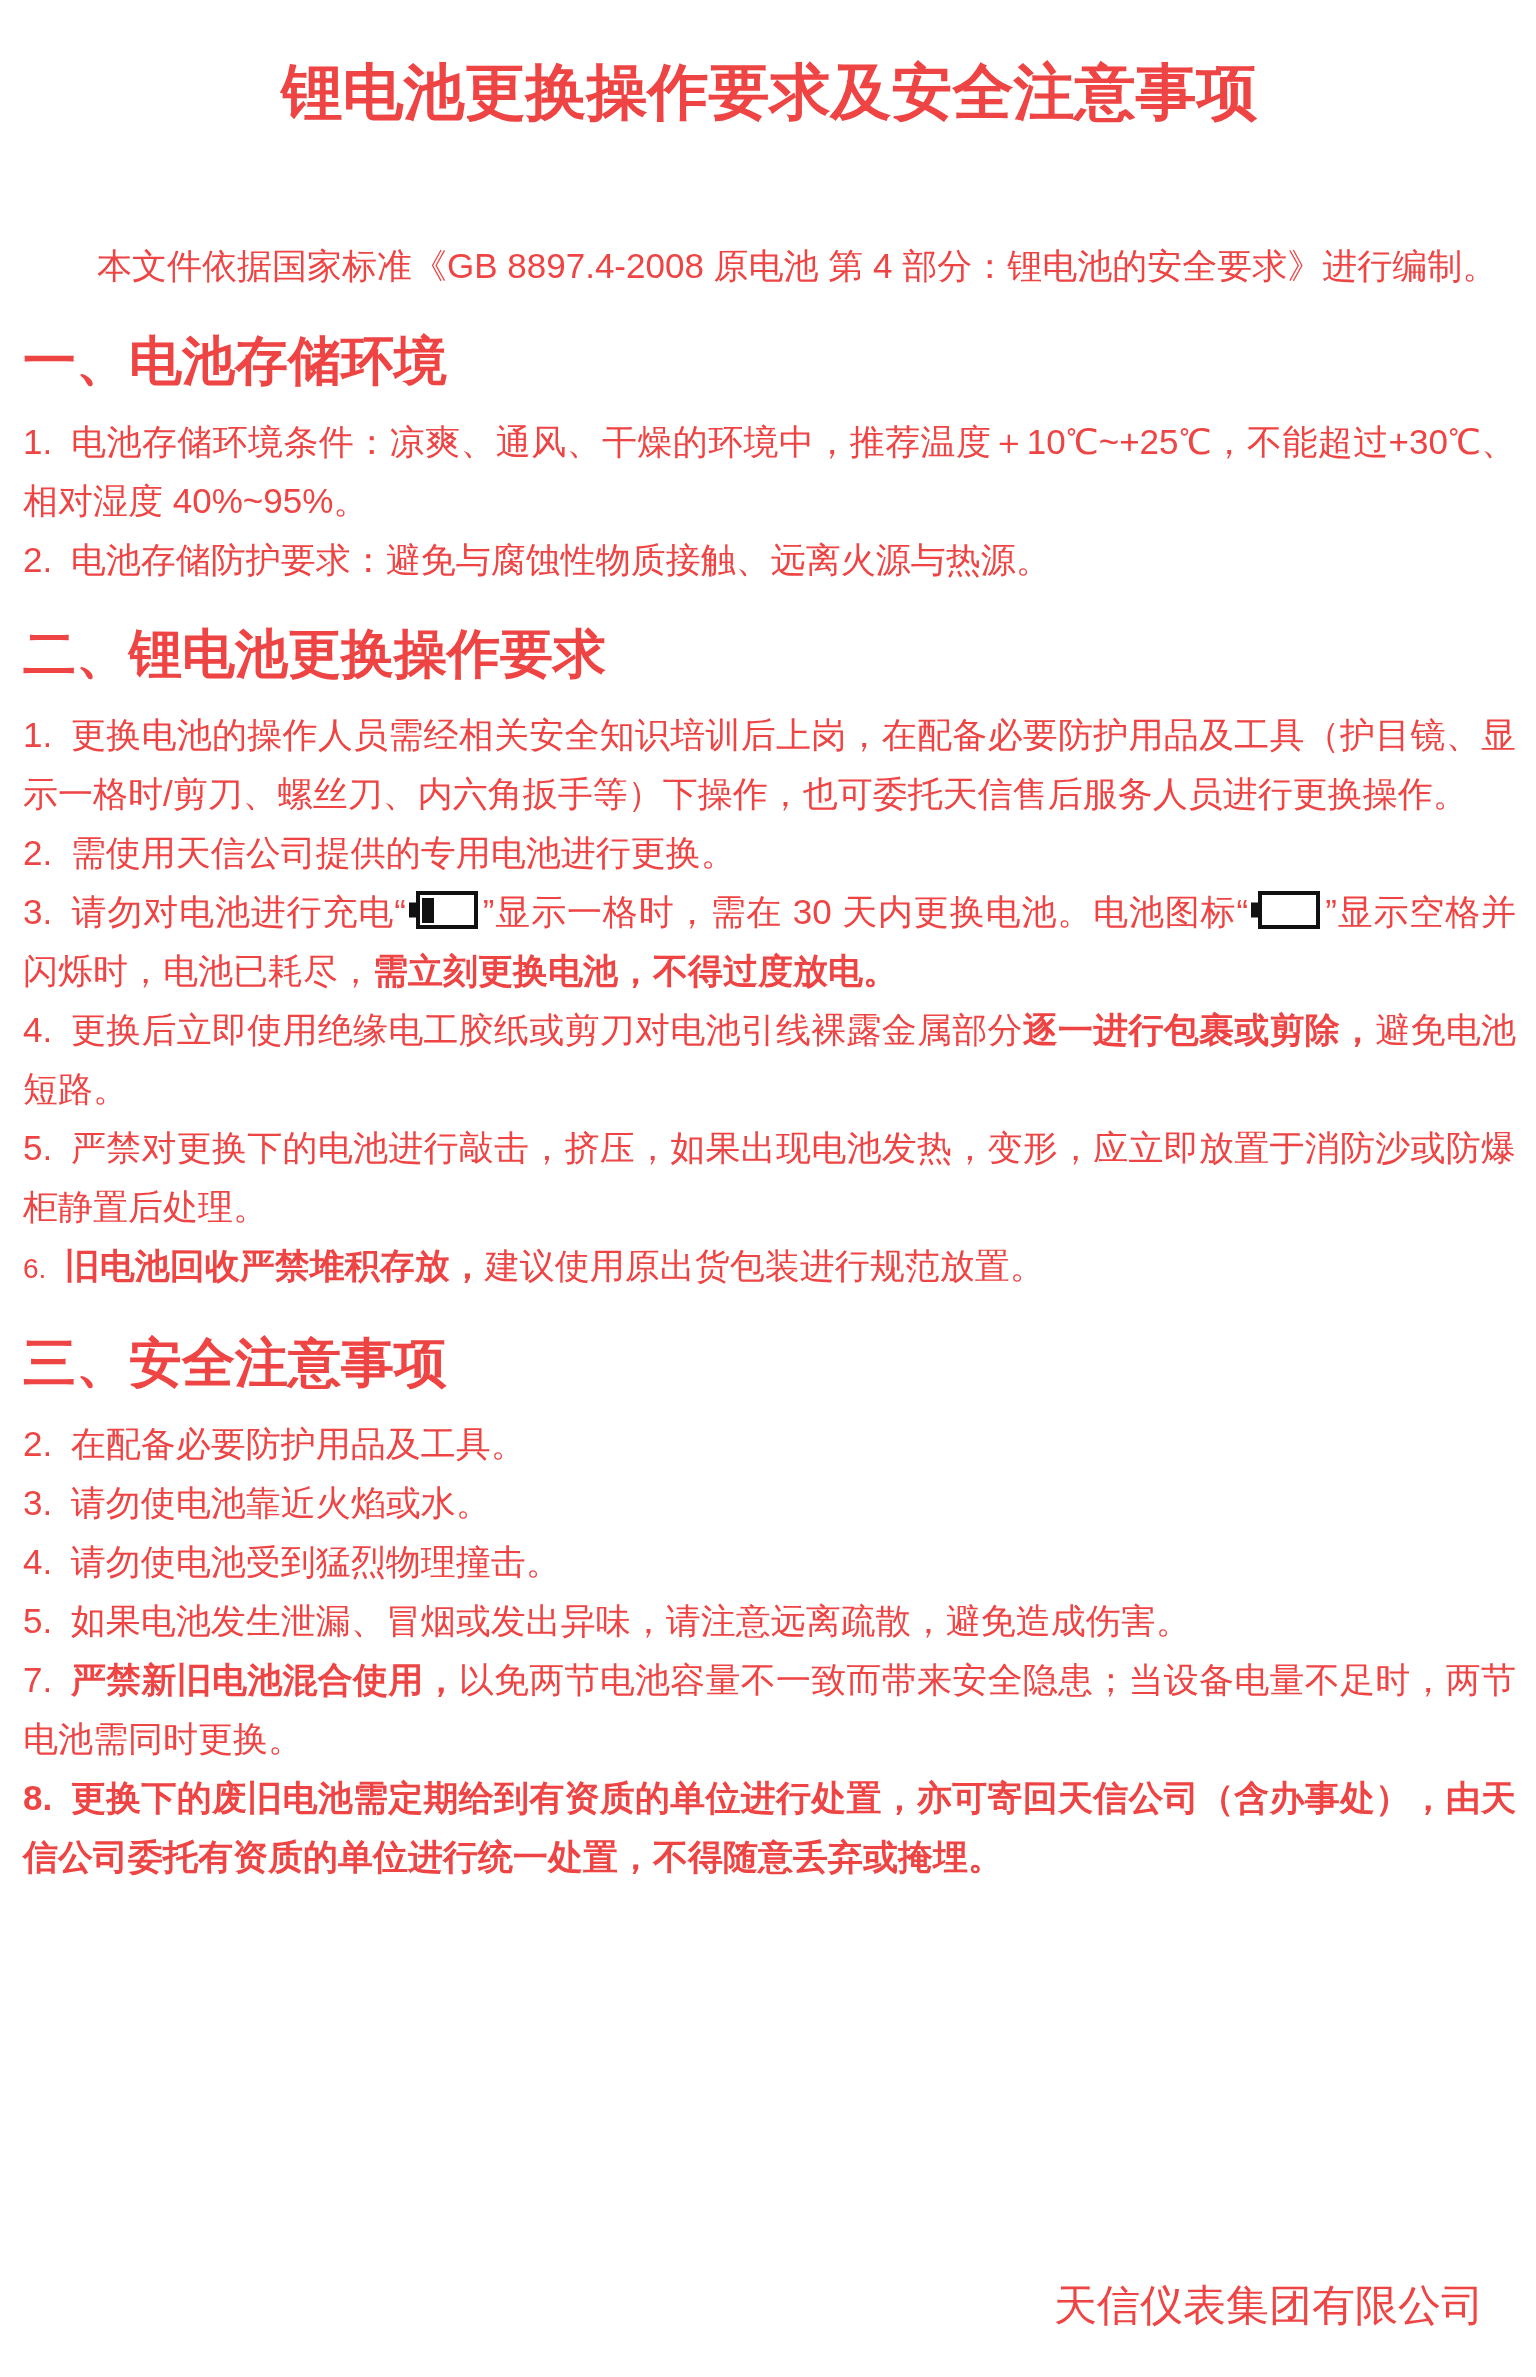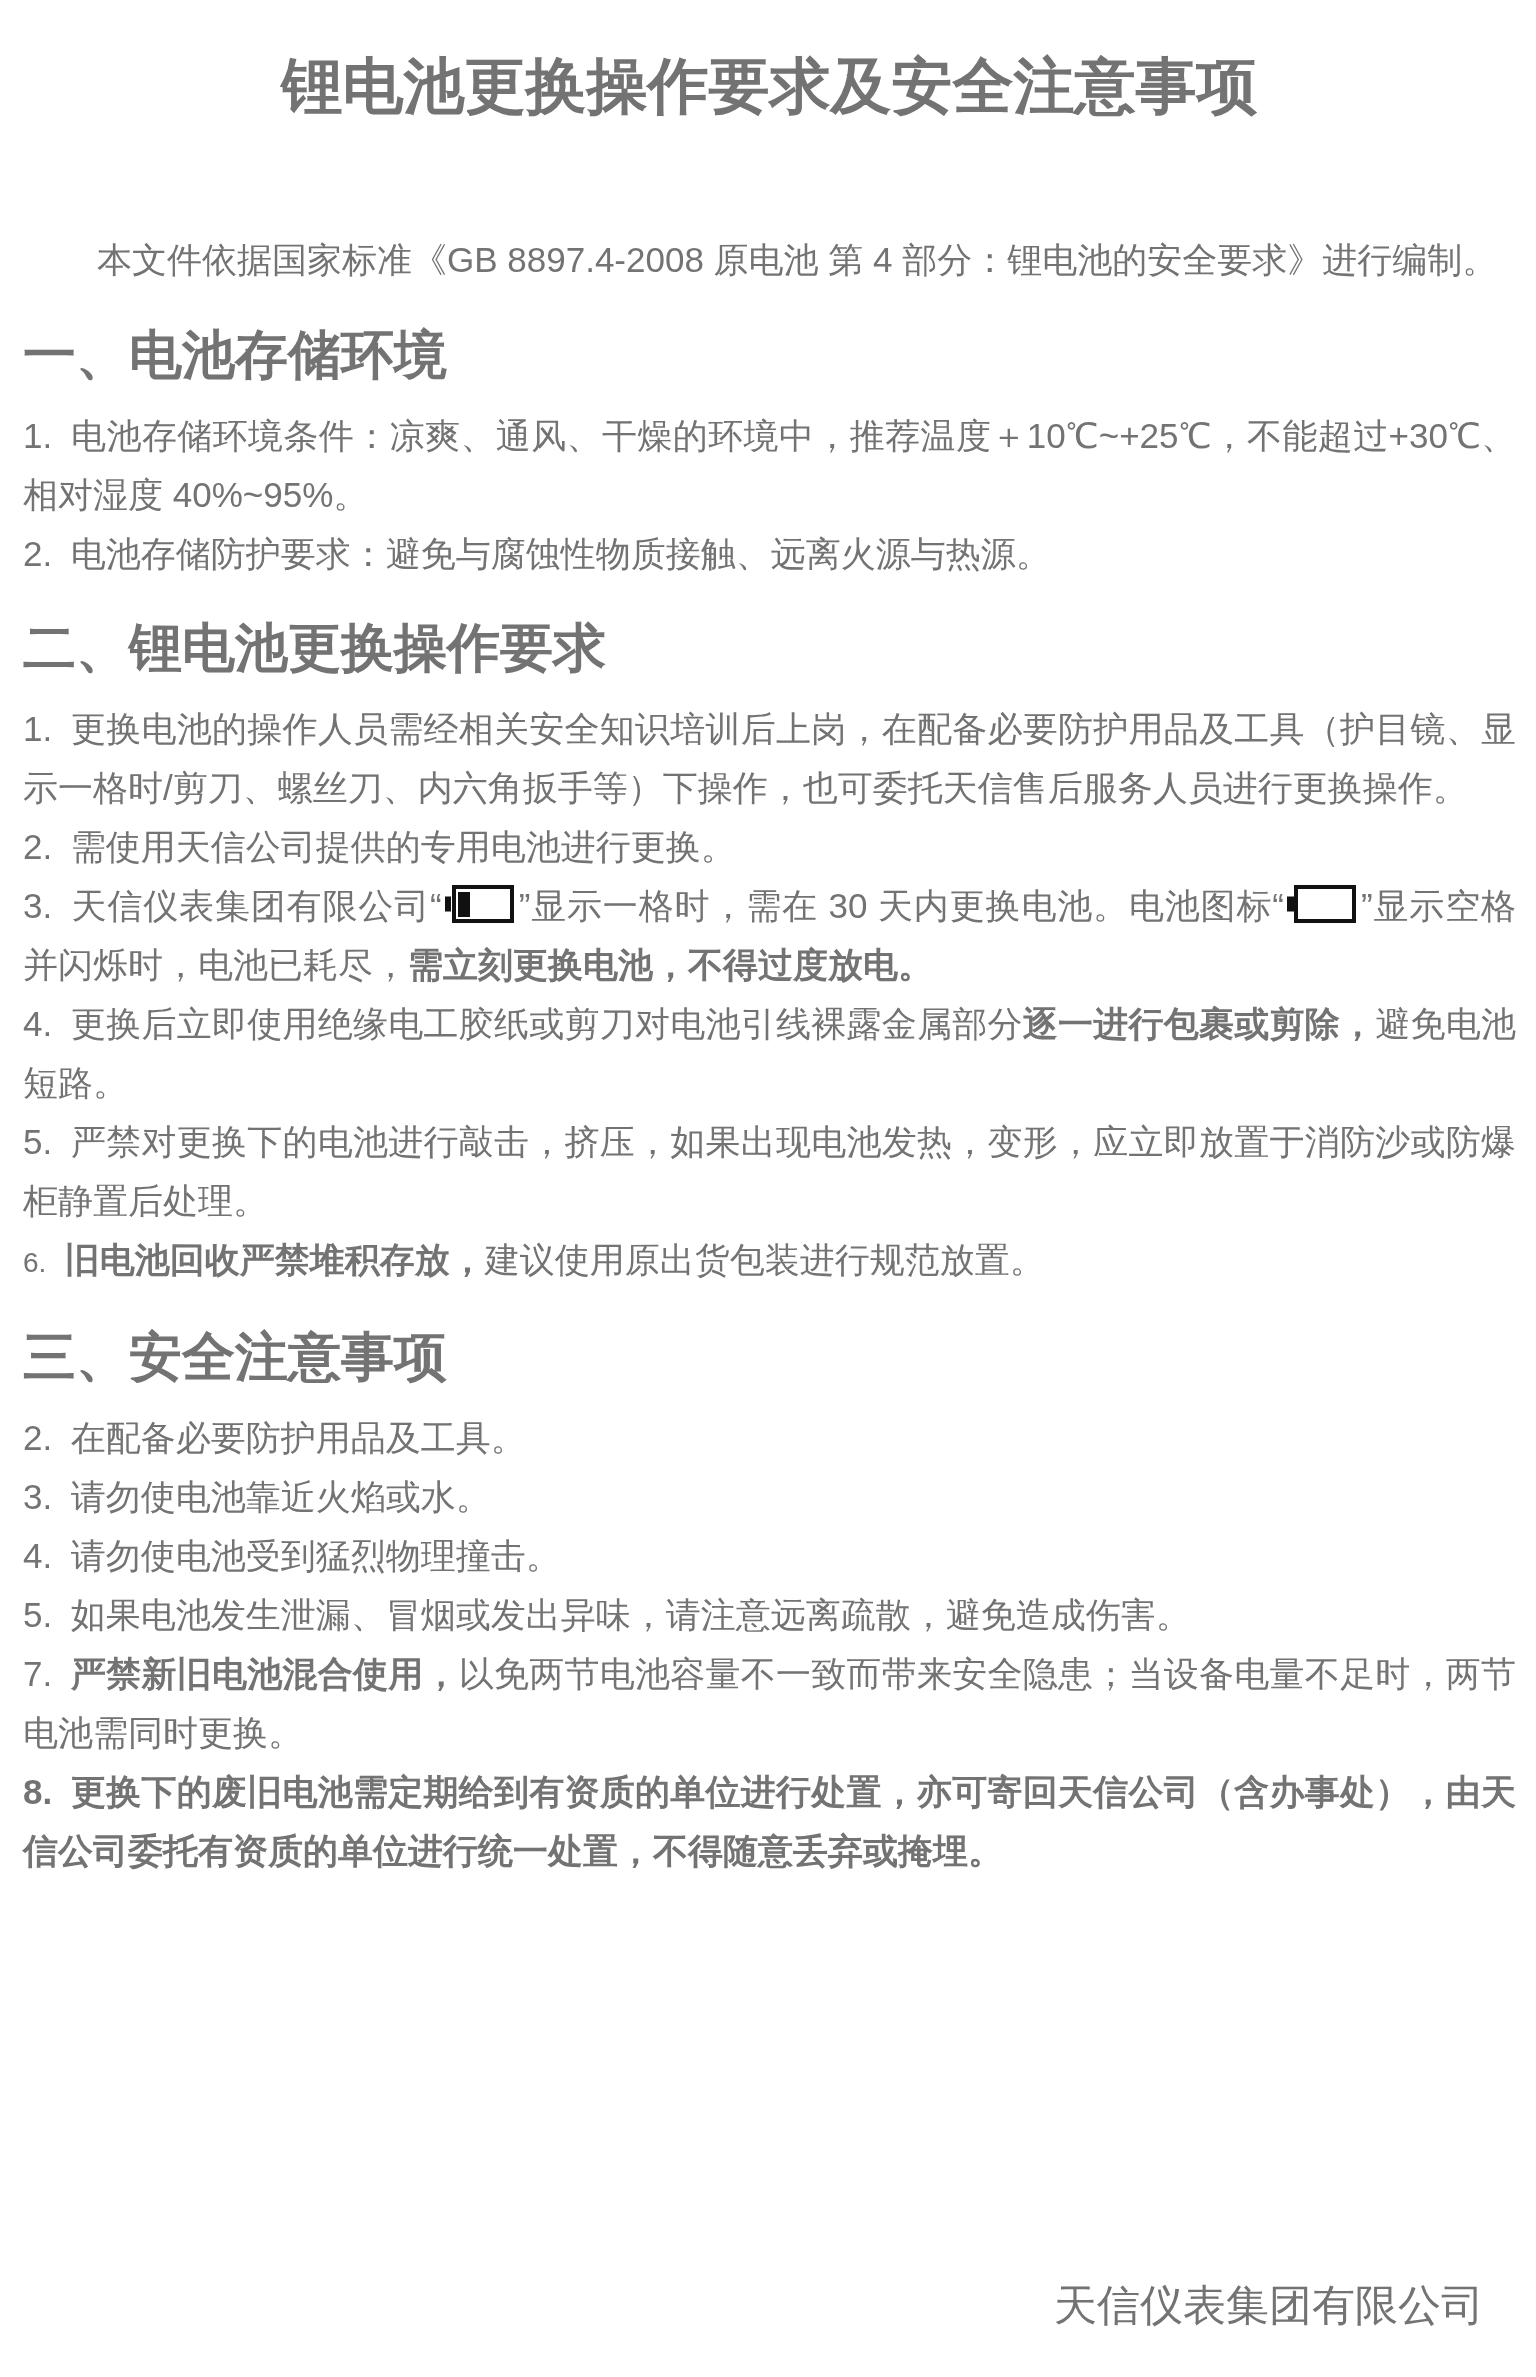--- a/index.html
+++ b/index.html
@@ -2,27 +2,27 @@
 <html lang="zh" style="font-size:13.5px"><head>
 <meta charset="utf-8">
 <style>
   html, body { margin:0; padding:0; background:#ffffff; }
   .page {
     position: relative;
     width: 1536px;
     height: 2377px;
     margin: 0;
     background: #ffffff;
-    color: #737373;
+    color: #ef4444;
     font-family: "Liberation Sans", serif; 
     font-size: 35px;
     line-height: 59px;
     overflow: hidden;
     box-sizing: border-box;
-    padding: 22px 20px 0 23px;
+    padding: 28px 20px 0 23px;
   }
   .title {
     margin: 22px 0 0 0;
     font-size: 61px;
     line-height: 86px;
     font-weight: bold;
     text-align: center;
     font-family: "Liberation Serif", serif;
   }
   .intro {
@@ -99,21 +99,21 @@
         <div class="item-list">
           <p class="item"><span class="num">1.</span><span>电池存储环境条件：凉爽、通风、干燥的环境中，推荐温度＋10℃~+25℃，不能超过+30℃、相对湿度 40%~95%。</span></p>
           <p class="item"><span class="num">2.</span><span>电池存储防护要求：避免与腐蚀性物质接触、远离火源与热源。</span></p>
         </div>
       </div>
       <div>
         <h2 class="section-heading">二、锂电池更换操作要求</h2>
         <div class="item-list">
           <p class="item"><span class="num">1.</span><span>更换电池的操作人员需经相关安全知识培训后上岗，在配备必要防护用品及工具（护目镜、显示一格时/剪刀、螺丝刀、内六角扳手等）下操作，也可委托天信售后服务人员进行更换操作。</span></p>
           <p class="item"><span class="num">2.</span><span>需使用天信公司提供的专用电池进行更换。</span></p>
-          <p class="item"><span class="num">3.</span><span>天信仪表集团有限公司“</span><span class="batt one-bar"></span><span>”显示一格时，需在 30 天内更换电池。电池图标“</span><span class="batt"></span><span>”显示空格并闪烁时，电池已耗尽，</span><span class="b">需立刻更换电池，不得过度放电。</span></p>
+          <p class="item"><span class="num">3.</span><span>请勿对电池进行充电“</span><span class="batt one-bar"></span><span>”显示一格时，需在 30 天内更换电池。电池图标“</span><span class="batt"></span><span>”显示空格并闪烁时，电池已耗尽，</span><span class="b">需立刻更换电池，不得过度放电。</span></p>
           <p class="item"><span class="num">4.</span><span>更换后立即使用绝缘电工胶纸或剪刀对电池引线裸露金属部分</span><span class="b">逐一进行包裹或剪除，</span><span>避免电池短路。</span></p>
           <p class="item"><span class="num">5.</span><span>严禁对更换下的电池进行敲击，挤压，如果出现电池发热，变形，应立即放置于消防沙或防爆柜静置后处理。</span></p>
           <p class="item"><span class="num small">6.</span><span class="b">旧电池回收严禁堆积存放，</span><span>建议使用原出货包装进行规范放置。</span></p>
         </div>
       </div>
       <div>
         <h2 class="section-heading">三、安全注意事项</h2>
         <div class="item-list">
           <p class="item"><span class="num">2.</span><span>在配备必要防护用品及工具。</span></p>
           <p class="item"><span class="num">3.</span><span>请勿使电池靠近火焰或水。</span></p>

